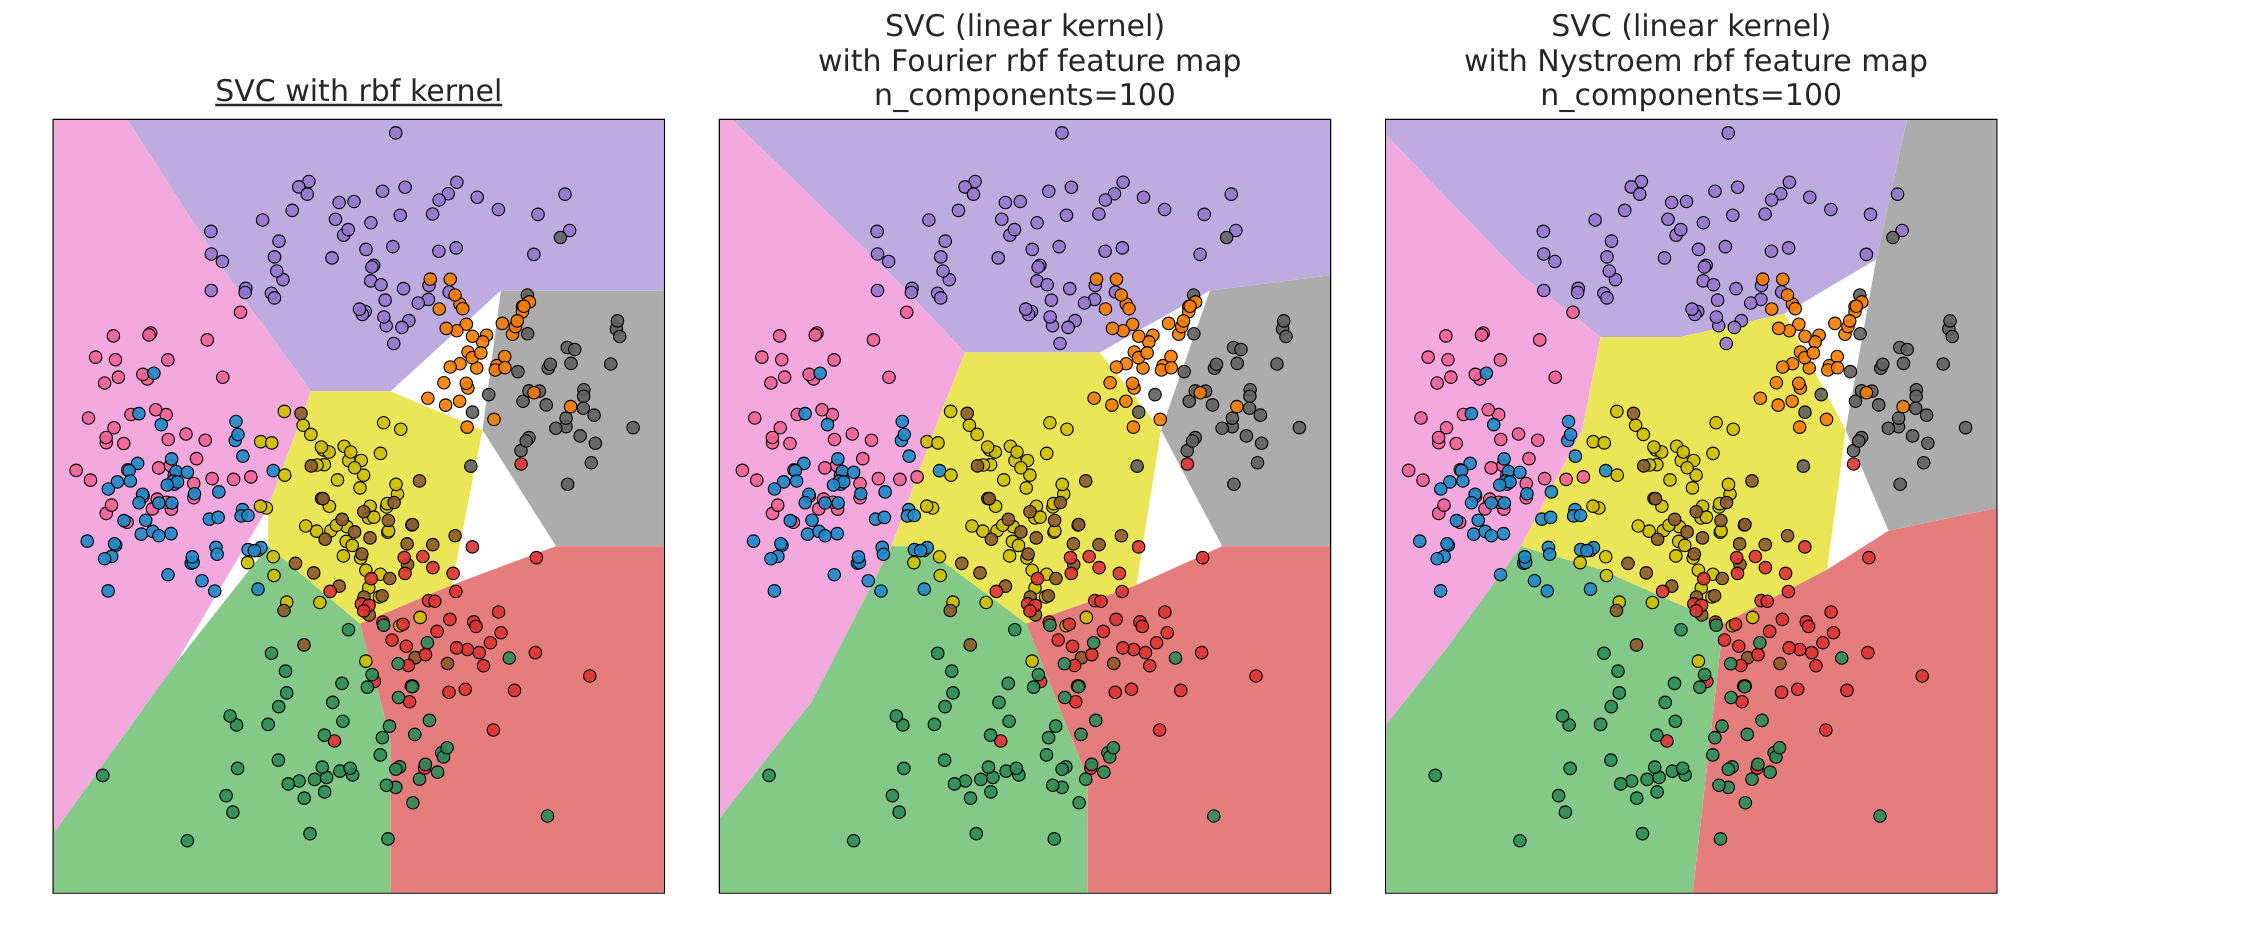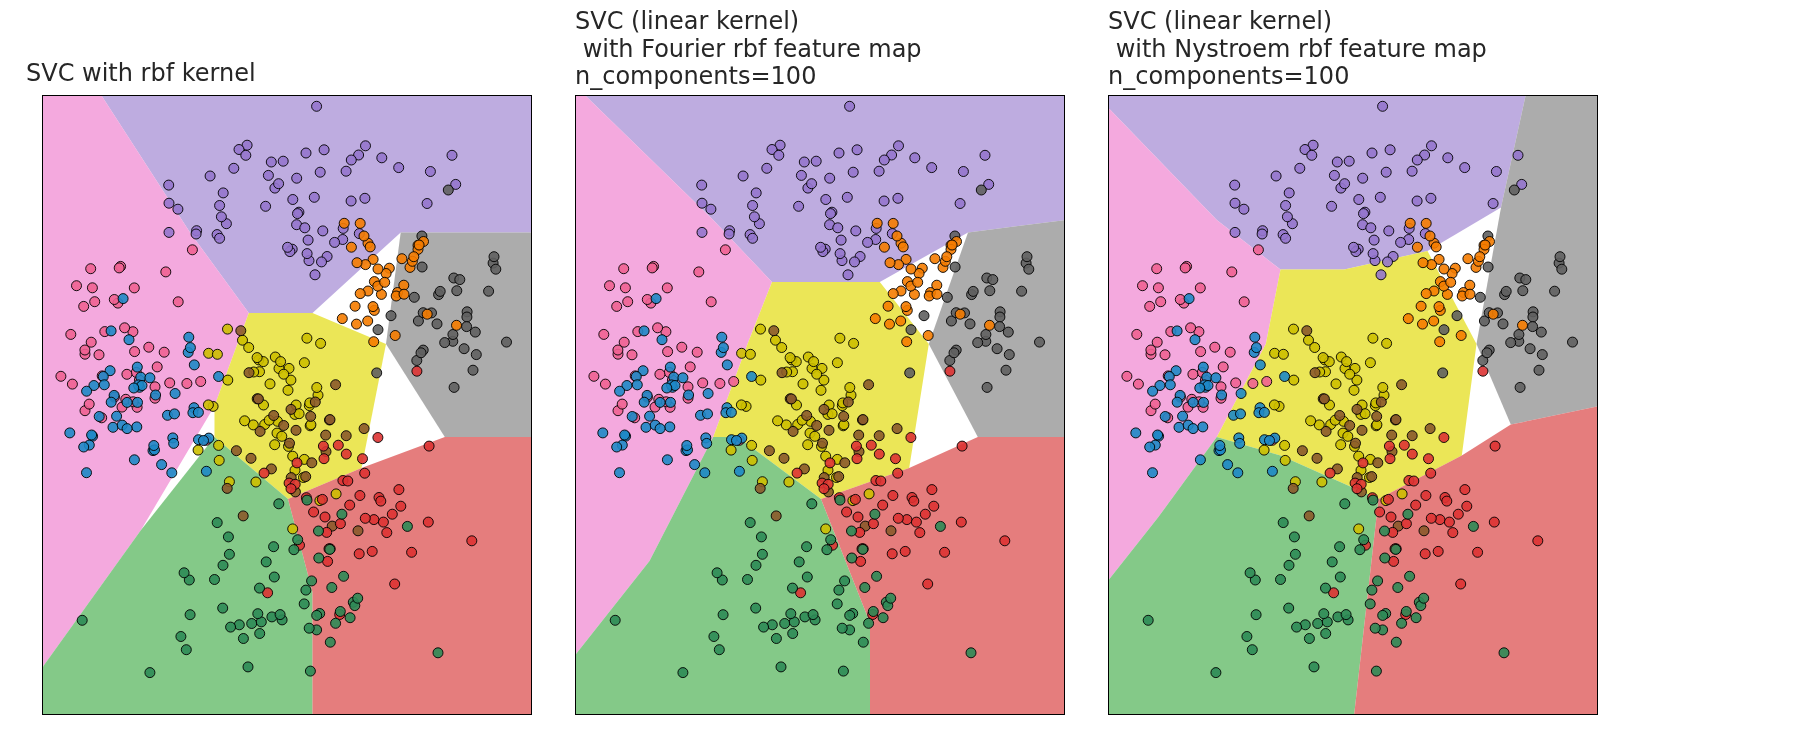--- a/index.html
+++ b/index.html
@@ -20,26 +20,26 @@
     overflow: hidden;
   }
   .panel svg { display: block; }
   #panel-1 { left: 42px; }
   #panel-2 { left: 575px; }
   #panel-3 { left: 1108px; }
 
   .title {
     position: absolute;
     width: 490px;
-    text-align: left;
+    text-align: center;
     font-size: 24px;
     line-height: 1.15;
     white-space: pre;
   }
-  #title-1 { left: 26px;  top: 60px; }
+  #title-1 { left: 42px;  top: 60px; text-decoration: underline; }
   #title-2 { left: 575px; top: 8px; }
   #title-3 { left: 1108px; top: 8px; }
 </style>
 </head>
 <body>
 
 <div class="figure">
 
   <div id="title-1" class="title">SVC with rbf kernel</div>
   <div id="title-2" class="title">SVC (linear kernel)

